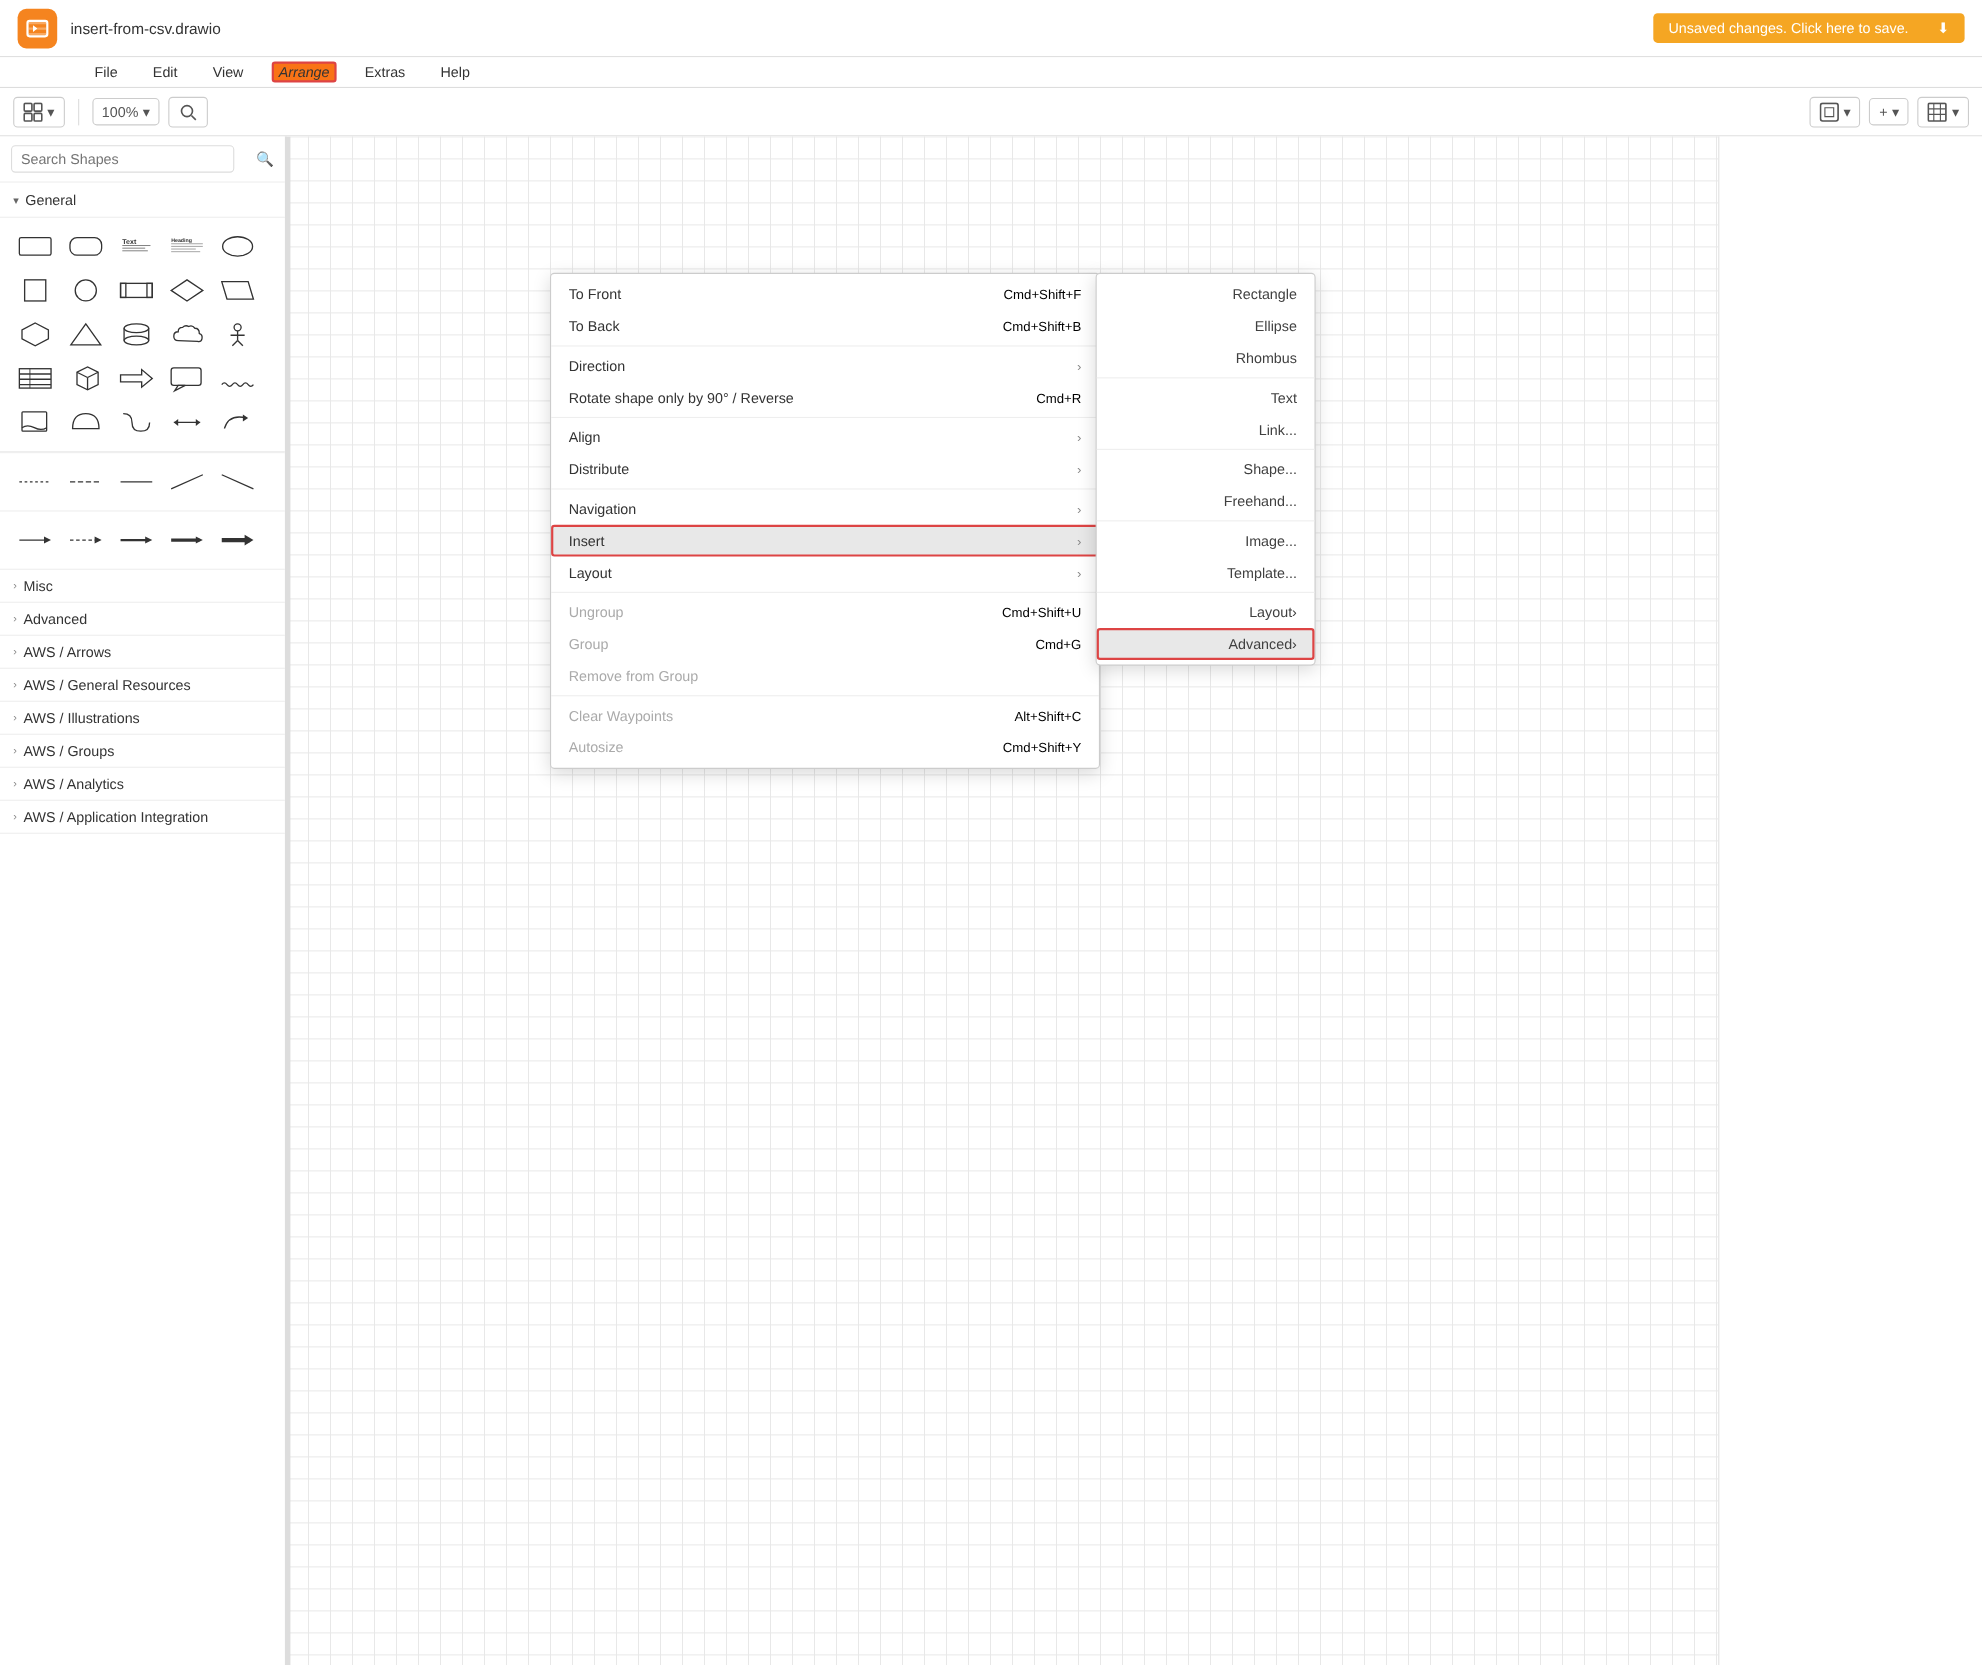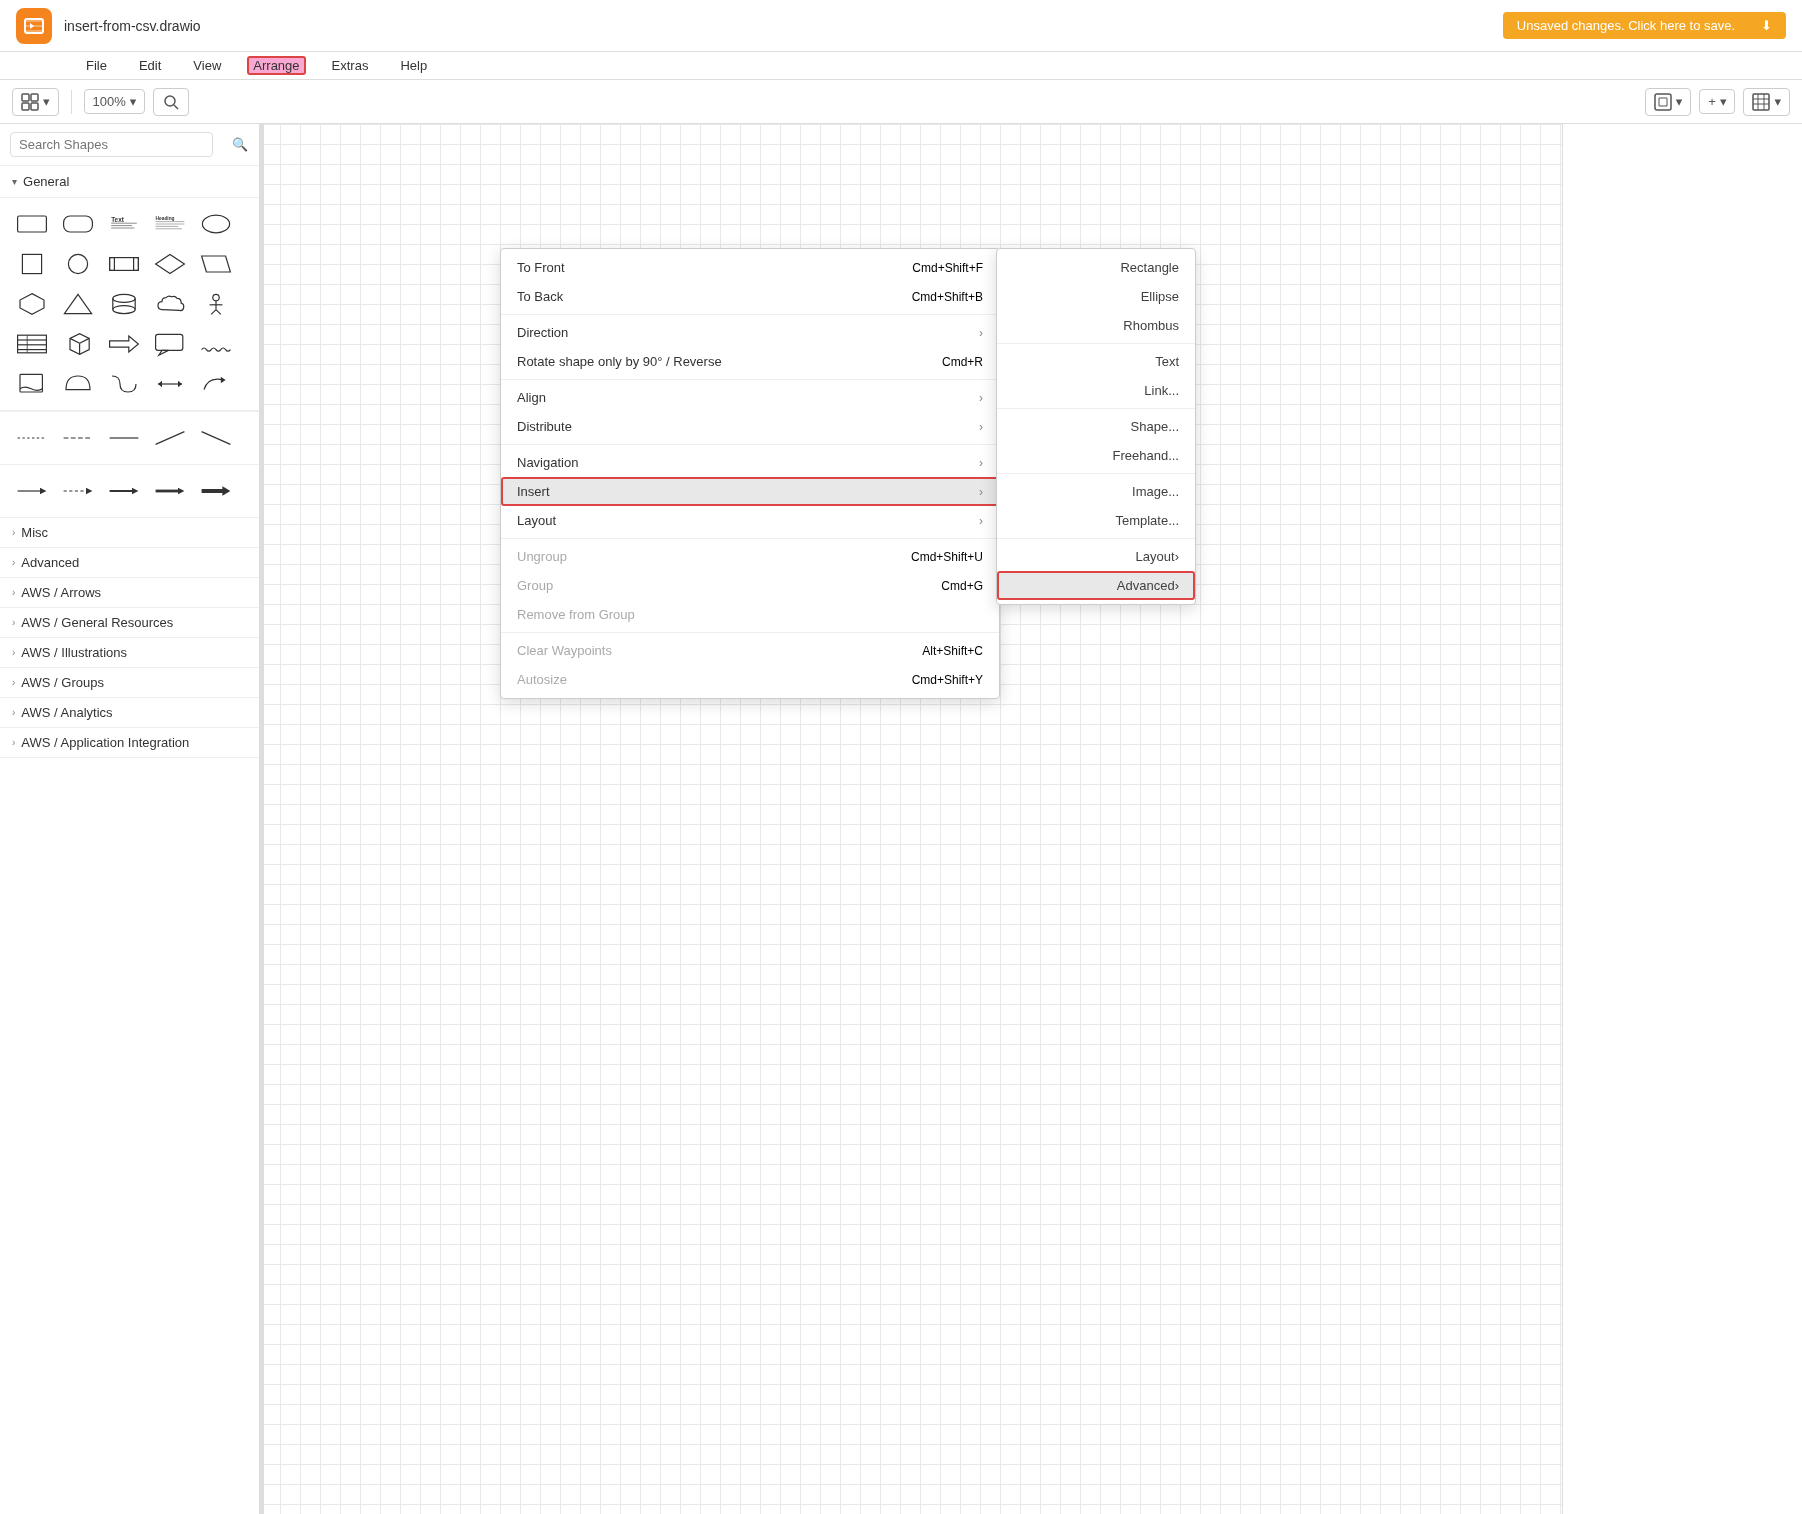--- a/index.html
+++ b/index.html
@@ -53,24 +53,25 @@
       gap: 20px;
     }
     .menu-item {
       font-size: 13px;
       color: #333;
       cursor: pointer;
       padding: 2px 6px;
       border-radius: 3px;
     }
     .menu-item.active {
-      background: #f9a8d4;
+      background: #f97316;
       border: 2px solid #d44;
       border-radius: 3px;
       padding: 0px 4px;
+      font-style: italic;
     }
 
     
     .toolbar {
       display: flex;
       align-items: center;
       padding: 0 12px;
       height: 44px;
       background: #fff;
       border-bottom: 1px solid #ddd;

